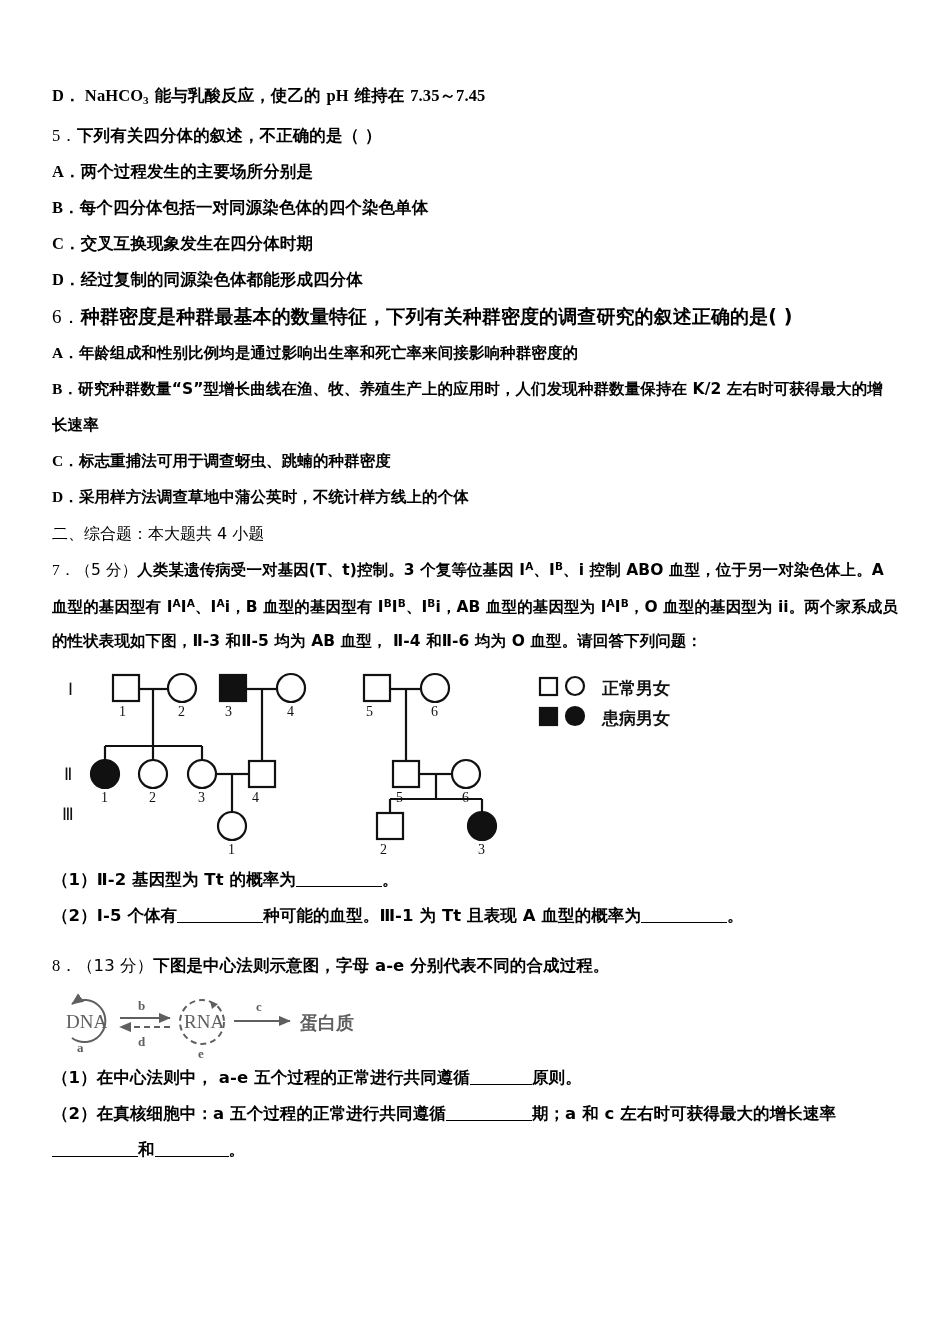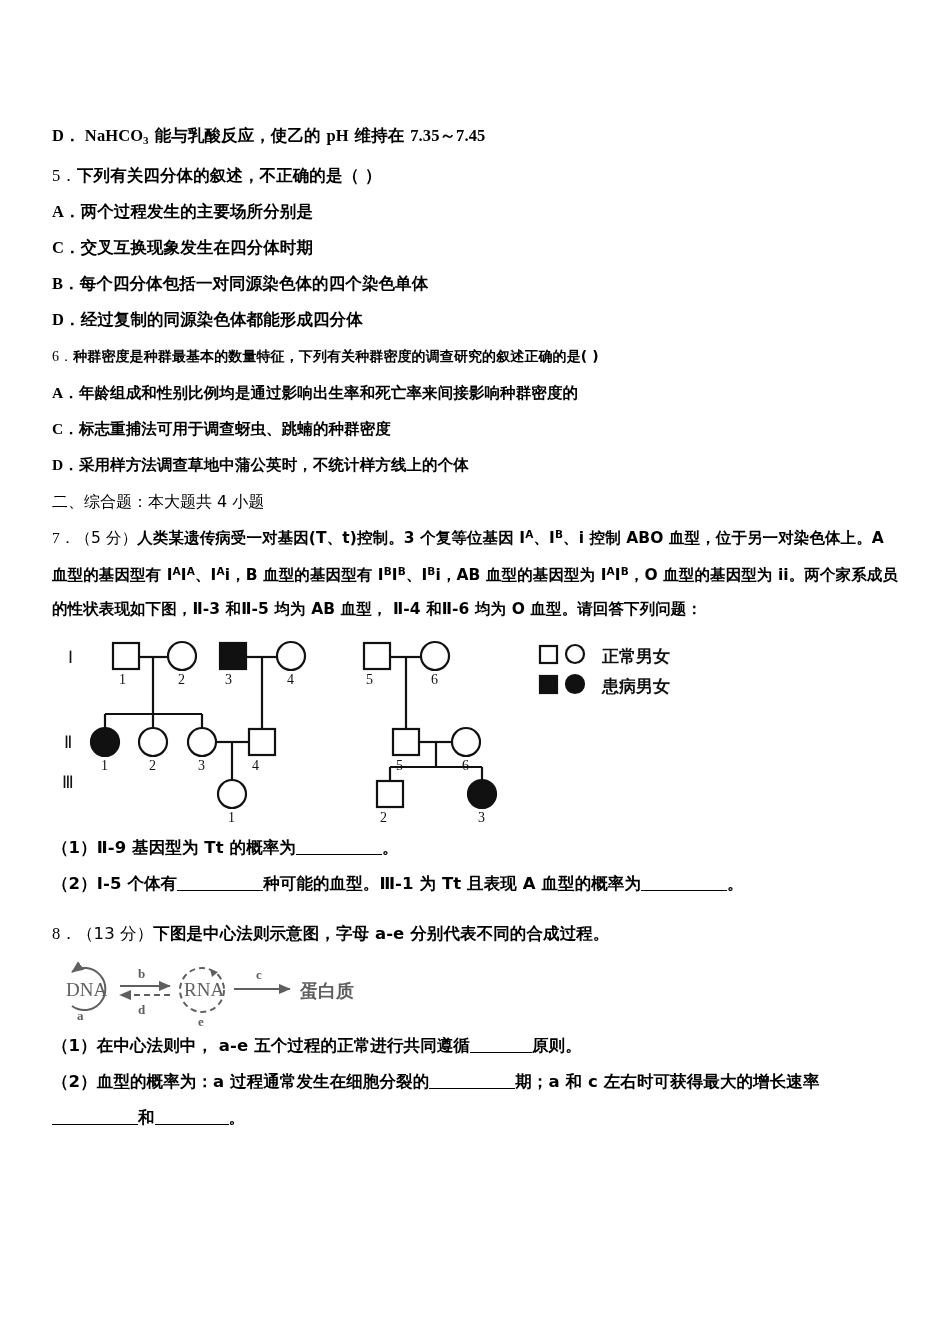--- a/index.html
+++ b/index.html
@@ -13,21 +13,20 @@
     font-family: "Liberation Serif", "DejaVu Serif", serif;
     color: #000000;
     overflow: hidden;
   }
   .page {
     position: relative;
     width: 950px;
     height: 1120px;
     box-sizing: border-box;
     padding: 78px 52px 0 52px;
-    margin-top: 40px;
   }
   .line {
     font-size: 16.5px;
     line-height: 36px;
     white-space: nowrap;
     letter-spacing: 0.1px;
   }
   .wrapline {
     font-size: 16.5px;
     line-height: 36px;
@@ -95,34 +94,37 @@
     <span class="b">NaHCO<sub>3</sub></span><span class="b cn">&nbsp;能与乳酸反应，使乙的&nbsp;</span><span class="b">pH</span><span class="b cn">&nbsp;维持在&nbsp;</span><span class="b">7.35～7.45</span>
   </div>
 
   <div class="line">
     <span class="qnum">5．</span><span class="b cn">下列有关四分体的叙述，不正确的是（  ）</span>
   </div>
   <div class="line">
     <span class="opt-letter">A．</span><span class="b cn">两个过程发生的主要场所分别是</span>
   </div>
   <div class="line">
+    <span class="opt-letter">B．</span><span class="b cn">每个四分体包括一对同源染色体的四个染色单体</span>
+  </div>
+  <div class="line">
     <span class="opt-letter">C．</span><span class="b cn">交叉互换现象发生在四分体时期</span>
   </div>
   <div class="line">
-    <span class="opt-letter">B．</span><span class="b cn">每个四分体包括一对同源染色体的四个染色单体</span>
-  </div>
-  <div class="line">
     <span class="opt-letter">D．</span><span class="b cn">经过复制的同源染色体都能形成四分体</span>
   </div>
 
-  <div class="line" style="font-size:14px;">
+  <div class="line" style="font-size:19px;">
     <span class="qnum">6．</span><span class="b cn">种群密度是种群最基本的数量特征，下列有关种群密度的调查研究的叙述正确的是(       )</span>
   </div>
   <div class="line" style="font-size:15.5px;">
     <span class="opt-letter">A．</span><span class="b cn">年龄组成和性别比例均是通过影响出生率和死亡率来间接影响种群密度的</span>
+  </div>
+  <div class="wrapline" style="font-size:15.5px;">
+    <span class="opt-letter">B．</span><span class="b cn">研究种群数量“S”型增长曲线在渔、牧、养殖生产上的应用时，人们发现种群数量保持在 K/2 左右时可获得最大的增长速率</span>
   </div>
   <div class="line" style="font-size:15.5px;">
     <span class="opt-letter">C．</span><span class="b cn">标志重捕法可用于调查蚜虫、跳蝻的种群密度</span>
   </div>
   <div class="line" style="font-size:15.5px;">
     <span class="opt-letter">D．</span><span class="b cn">采用样方法调查草地中蒲公英时，不统计样方线上的个体</span>
   </div>
 
   <div class="sec-head cn" style="margin-top:4px;">二、综合题：本大题共 4 小题</div>
 
@@ -213,21 +215,21 @@
       <rect x="478" y="14" width="17" height="17" fill="#fff" stroke="#111" stroke-width="2.2"></rect>
       <circle cx="513" cy="22" r="9" fill="#fff" stroke="#111" stroke-width="2.2"></circle>
       <rect x="478" y="44" width="17" height="17" fill="#111" stroke="#111" stroke-width="2.2"></rect>
       <circle cx="513" cy="52" r="9" fill="#111" stroke="#111" stroke-width="2.2"></circle>
       <text x="540" y="30" class="legend-text" font-size="17" fill="#111">正常男女</text>
       <text x="540" y="60" class="legend-text" font-size="17" fill="#111">患病男女</text>
     </svg>
   </div>
 
   <div class="line" style="margin-top:8px;">
-    <span class="b cn">（1）</span><span class="b cn">Ⅱ-9 基因型为 Tt 的概率为</span><span class="blank blank-l"></span><span class="b cn">。</span>
+    <span class="b cn">（1）</span><span class="b cn">Ⅱ-2 基因型为 Tt 的概率为</span><span class="blank blank-l"></span><span class="b cn">。</span>
   </div>
   <div class="line">
     <span class="b cn">（2）</span><span class="b cn">Ⅰ-5 个体有</span><span class="blank blank-l"></span><span class="b cn">种可能的血型。Ⅲ-1 为 Tt 且表现 A 血型的概率为</span><span class="blank blank-l"></span><span class="b cn">。</span>
   </div>
 
   <div class="spacer-md"></div>
 
   <div class="line">
     <span class="qnum">8．</span><span class="cn">（13 分）</span><span class="b cn">下图是中心法则示意图，字母 a-e 分别代表不同的合成过程。</span>
   </div>
@@ -264,16 +266,16 @@
 
       <text x="242" y="41" font-family="DejaVu Sans, sans-serif" font-size="18" font-weight="bold" fill="#5f5f5f">蛋白质</text>
     </svg>
   </div>
 
 
   <div class="line">
     <span class="b cn">（1）</span><span class="b cn">在中心法则中， a-e 五个过程的正常进行共同遵循</span><span class="blank blank-s"></span><span class="b cn">原则。</span>
   </div>
   <div class="wrapline">
-    <span class="b cn">（2）</span><span class="b cn">血型的概率为：a 过程通常发生在细胞分裂的</span><span class="blank blank-l"></span><span class="b cn">期；a 和 c 左右时可获得最大的增长速率</span><span class="blank blank-l"></span><span class="b cn">和</span><span class="blank blank-m"></span><span class="b cn">。</span>
+    <span class="b cn">（2）</span><span class="b cn">在真核细胞中：a 五个过程的正常进行共同遵循</span><span class="blank blank-l"></span><span class="b cn">期；a 和 c 左右时可获得最大的增长速率</span><span class="blank blank-l"></span><span class="b cn">和</span><span class="blank blank-m"></span><span class="b cn">。</span>
   </div>
 
 </div>
 
 </body></html>

